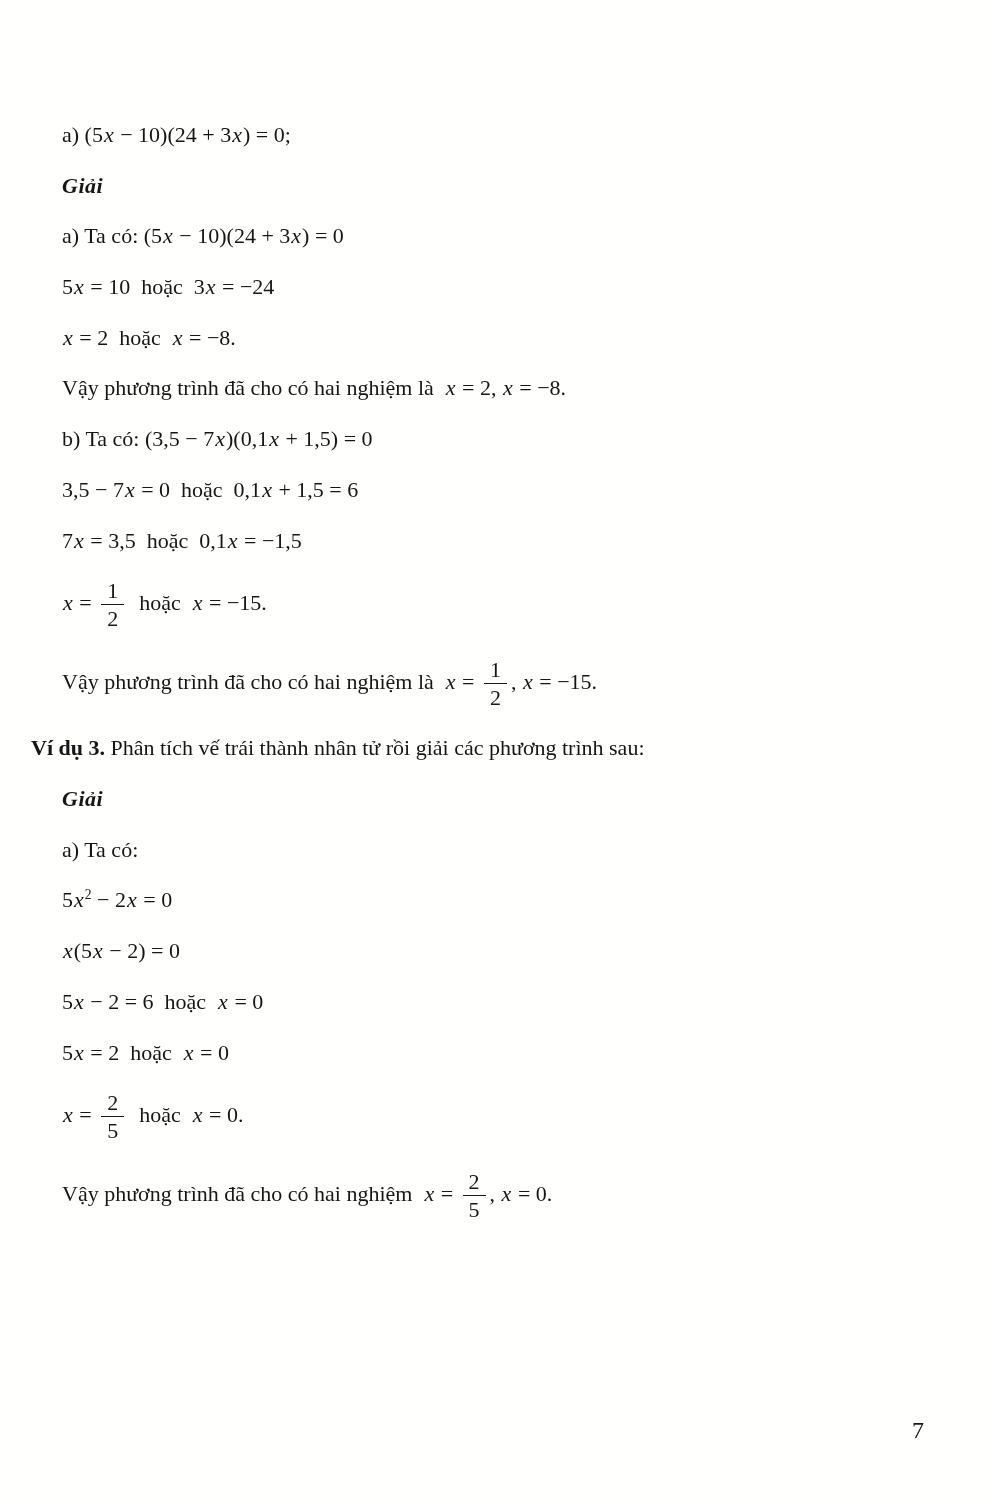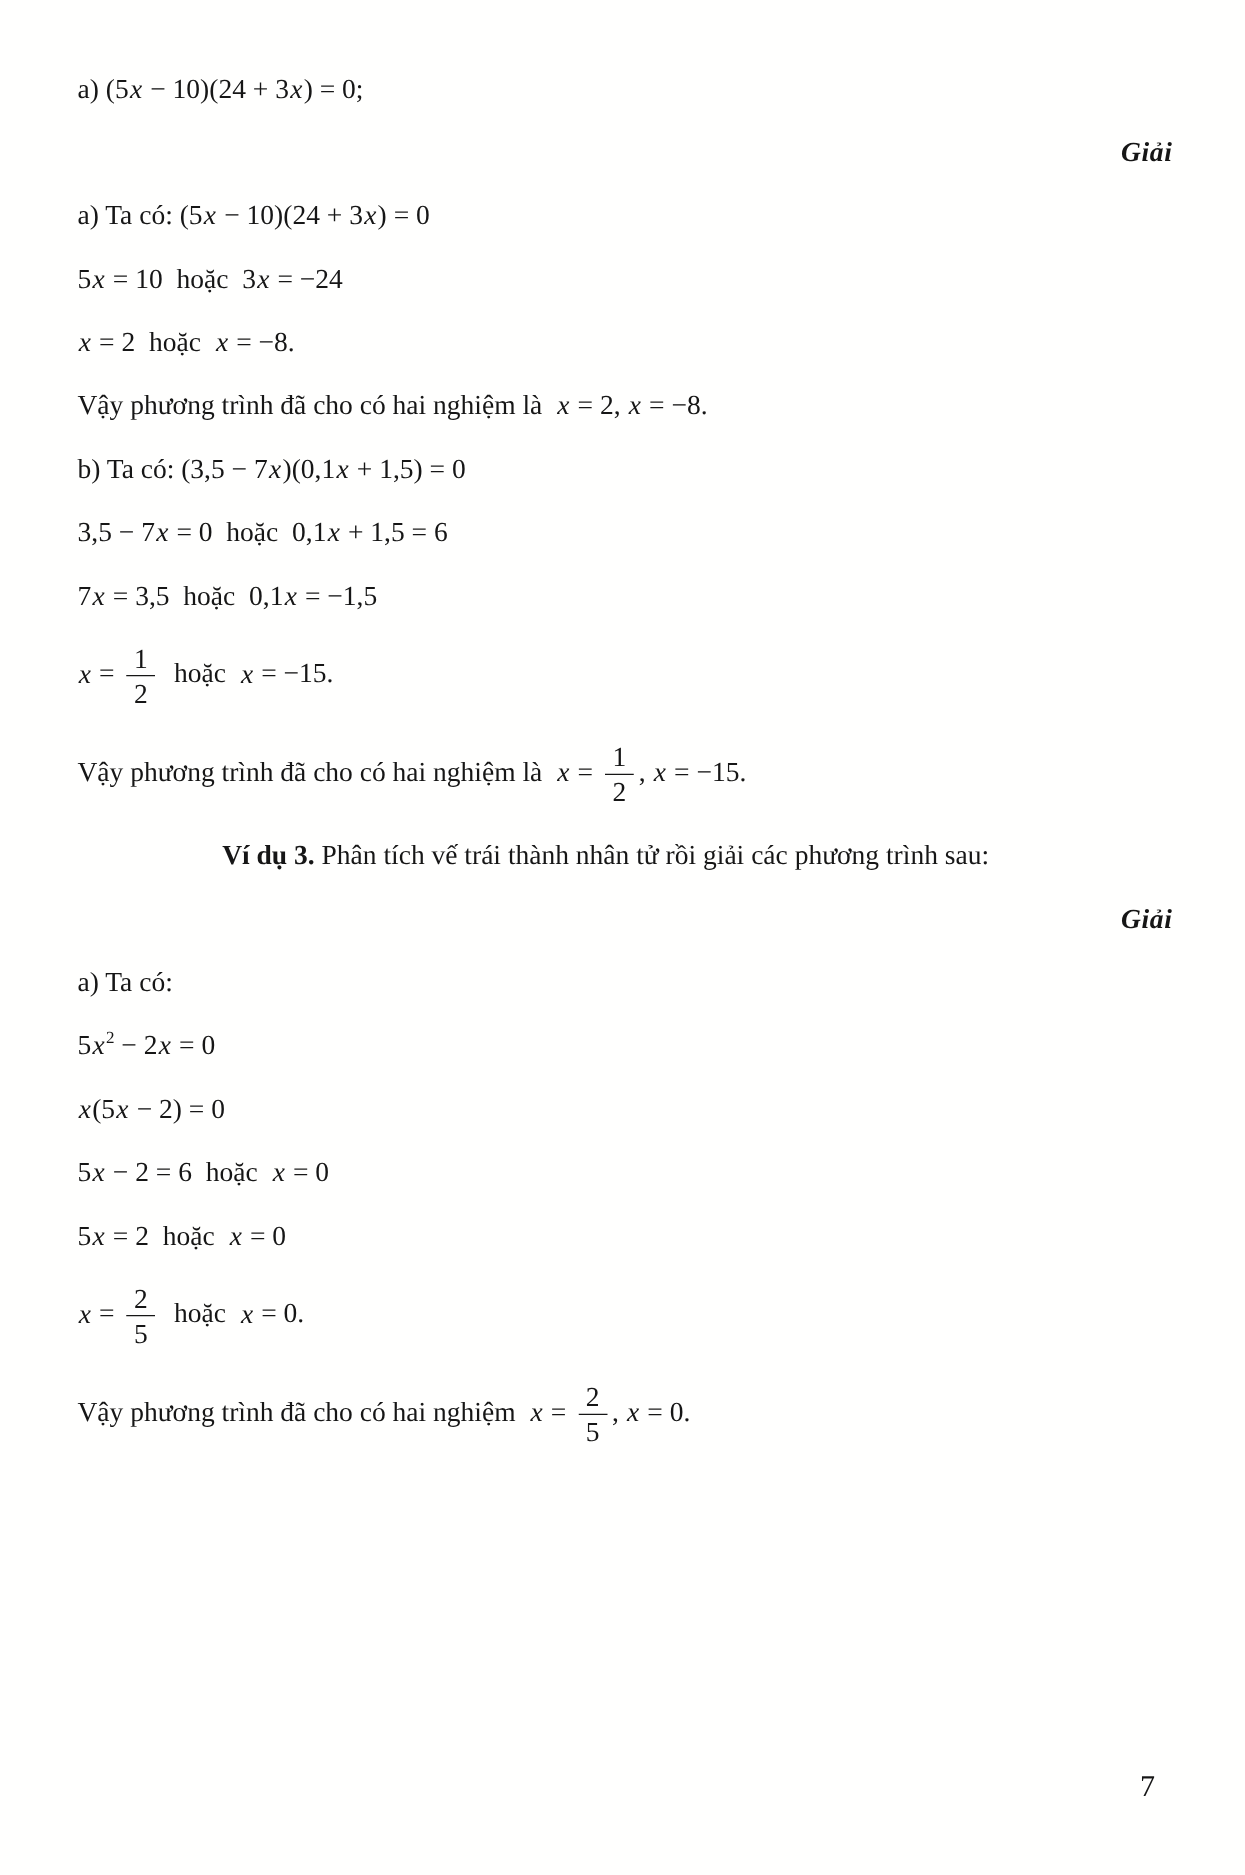--- a/index.html
+++ b/index.html
@@ -7,43 +7,43 @@
     background: #ffffff;
     width: 996px;
     font-family: "Liberation Serif", "DejaVu Serif", serif;
   }
   .page {
     position: relative;
     width: 996px;
     height: 1500px;
     background: #fffffe;
     box-sizing: border-box;
-    padding: 56px 58px 0 62px;
+    padding: 120px 58px 0 62px;
     color: #161616;
     font-size: 22px;
     overflow: hidden;
   }
   .content { width: 100%; }
   .line {
     margin-bottom: 21px;
     line-height: 1.35;
     white-space: pre-wrap;
   }
   .line span { white-space: pre-wrap; }
   .cols2 {
     display: grid;
     grid-template-columns: 453px 1fr;
   }
   .heading {
-    text-align: right;
+    text-align: left;
     font-weight: bold;
     font-style: italic;
     letter-spacing: 0.5px;
   }
-  .outdent { margin-left: -31px; text-align: center; }
+  .outdent { margin-left: -31px; }
   i.var { font-style: italic; padding: 0 1px; }
   b.lead { font-weight: bold; }
   sup { font-size: 0.62em; line-height: 0; vertical-align: super; }
   .frac {
     display: inline-flex;
     flex-direction: column;
     align-items: center;
     vertical-align: middle;
     margin: 2px 4px;
     line-height: 1.15;

